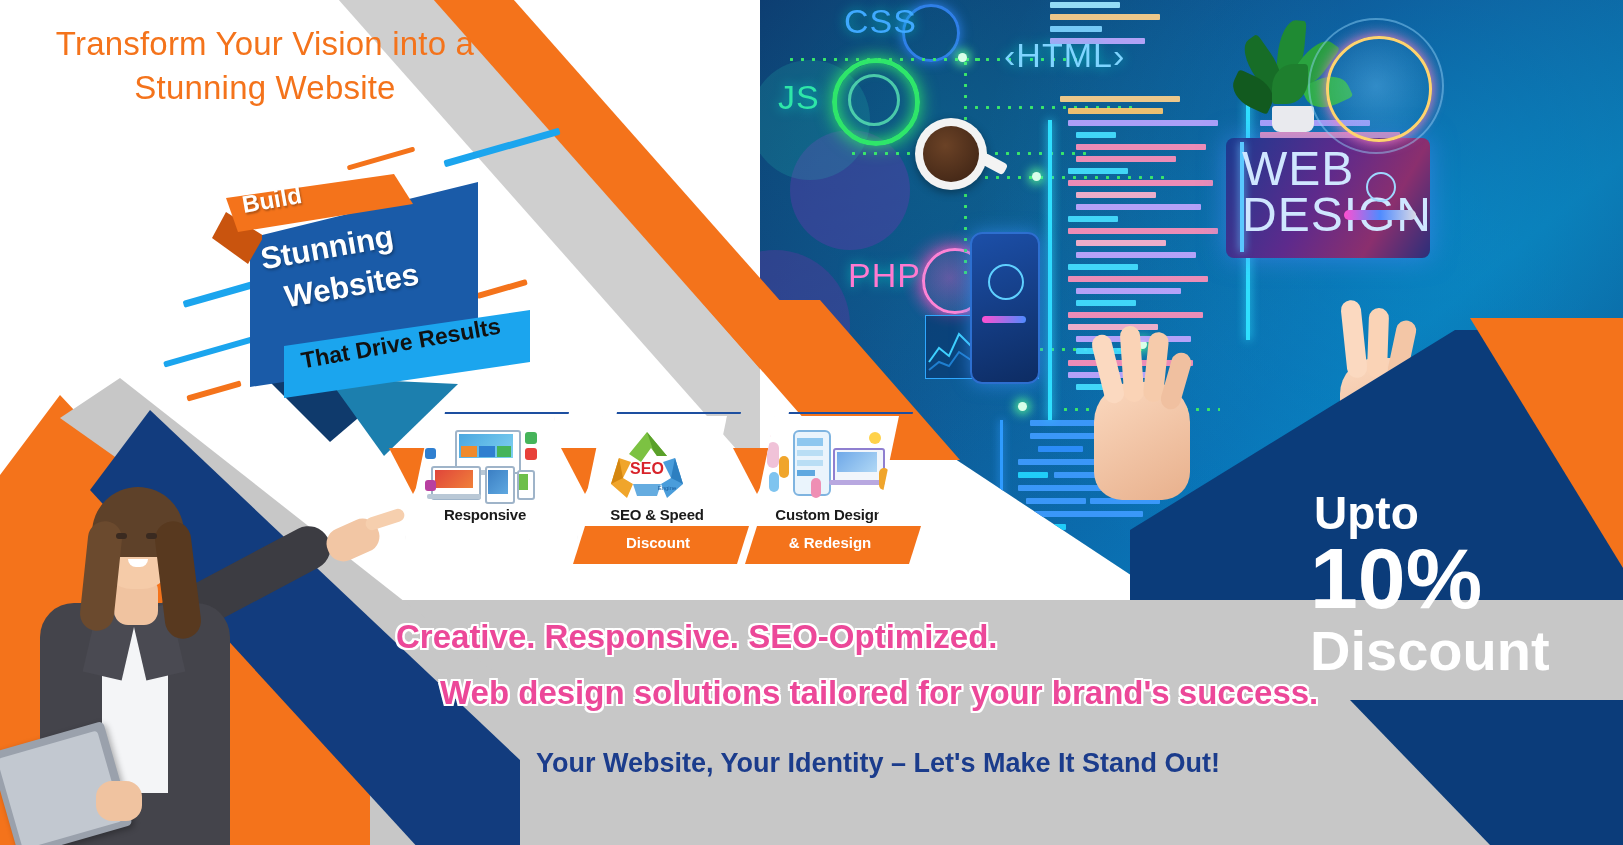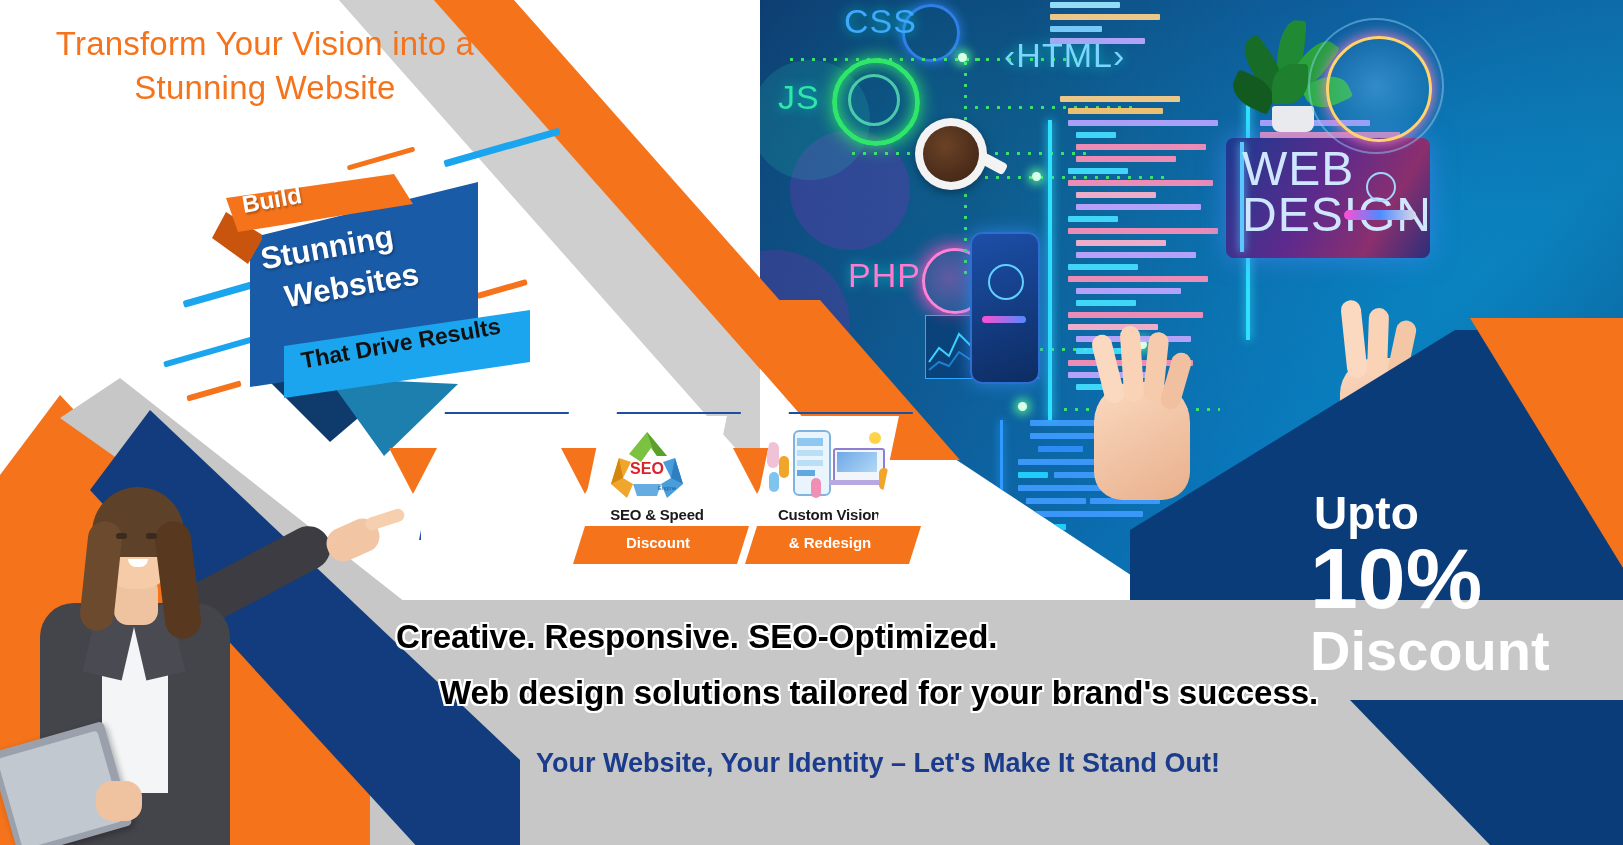--- a/index.html
+++ b/index.html
@@ -188,21 +188,21 @@
   }
   .card-title{
     position:absolute;left:0;top:90px;width:150px;text-align:center;
     font-size:15px;font-weight:700;color:#1a1a1a;letter-spacing:-.2px;
     padding-left:10px;box-sizing:border-box;
   }
   .card-art{position:absolute;left:20px;top:12px;width:120px;height:74px;}
 
   
   .tag{
-    position:absolute;color:#000000;font-weight:700;white-space:nowrap;
+    position:absolute;color:#ec4899;font-weight:700;white-space:nowrap;
     text-shadow:
       -2px -2px 0 #fff,  2px -2px 0 #fff,
       -2px  2px 0 #fff,  2px  2px 0 #fff,
       0 -2px 0 #fff, 0 2px 0 #fff, -2px 0 0 #fff, 2px 0 0 #fff;
   }
   .tag1{left:396px;top:618px;font-size:33px;}
   .tag2{left:440px;top:674px;font-size:33px;}
   .tag3{left:536px;top:748px;font-size:27px;text-shadow:none;color:#1B3C8C;}
 
   
@@ -520,20 +520,42 @@
       <div class="rb-text rb-websites">Websites</div>
       <div class="rb-text rb-results">That Drive Results</div>
     </div>
   </div>
 
   <div class="cards">
 
     <div class="card" style="left:0px;">
       <div class="card-outline"></div>
       <div class="card-arrow"></div>
+      <div class="card-face">
+        <div class="card-art">
+          <div style="position:absolute;left:30px;top:2px;width:62px;height:40px;background:#fff;border:2px solid #9fb4c9;border-radius:3px;"></div>
+          <div style="position:absolute;left:34px;top:6px;width:54px;height:24px;background:linear-gradient(135deg,#4aa7e0,#7fd0f0);"></div>
+          <div style="position:absolute;left:36px;top:18px;width:16px;height:11px;background:#f08a2b;"></div>
+          <div style="position:absolute;left:54px;top:18px;width:16px;height:11px;background:#2f7fd0;"></div>
+          <div style="position:absolute;left:72px;top:18px;width:14px;height:11px;background:#46b45a;"></div>
+          <div style="position:absolute;left:26px;top:42px;width:62px;height:5px;background:#b9c8d6;border-radius:2px;"></div>
+          <div style="position:absolute;left:6px;top:38px;width:46px;height:30px;background:#fff;border:2px solid #9fb4c9;border-radius:3px;"></div>
+          <div style="position:absolute;left:10px;top:42px;width:38px;height:18px;background:linear-gradient(135deg,#e0453a,#f0803a);"></div>
+          <div style="position:absolute;left:2px;top:66px;width:54px;height:5px;background:#b9c8d6;border-radius:2px;"></div>
+          <div style="position:absolute;left:60px;top:38px;width:26px;height:34px;background:#fff;border:2px solid #9fb4c9;border-radius:3px;"></div>
+          <div style="position:absolute;left:63px;top:42px;width:20px;height:24px;background:linear-gradient(135deg,#3b7fc4,#5fa8e0);"></div>
+          <div style="position:absolute;left:92px;top:42px;width:14px;height:26px;background:#fff;border:2px solid #9fb4c9;border-radius:3px;"></div>
+          <div style="position:absolute;left:94px;top:46px;width:9px;height:16px;background:#6dbf4a;"></div>
+          <div style="position:absolute;left:100px;top:4px;width:12px;height:12px;background:#46b45a;border-radius:3px;"></div>
+          <div style="position:absolute;left:100px;top:20px;width:12px;height:12px;background:#e8413a;border-radius:3px;"></div>
+          <div style="position:absolute;left:0px;top:20px;width:11px;height:11px;background:#2f7fd0;border-radius:3px;"></div>
+          <div style="position:absolute;left:0px;top:52px;width:11px;height:11px;background:#b83fa0;border-radius:3px;"></div>
+        </div>
+        <div class="card-title">Responsive</div>
+      </div>
     </div>
 
     <div class="card" style="left:172px;">
       <div class="card-outline"></div>
       <div class="card-arrow"></div>
       <div class="card-face">
         <div class="card-art" style="left:28px;width:84px;">
           <svg width="84" height="74" viewBox="0 0 84 74">
             <path d="M42 4 L62 28 L52 28 L46 20 L36 34 L24 26 Z" fill="#7cc242"></path>
             <path d="M42 4 L62 28 L52 28 L48 22 Z" fill="#5aa02a"></path>
@@ -567,21 +589,21 @@
           <div style="position:absolute;left:74px;top:24px;width:40px;height:20px;background:linear-gradient(135deg,#6fa8e8,#b0d8f5);"></div>
           <div style="position:absolute;left:66px;top:52px;width:56px;height:5px;background:#b8a8e0;border-radius:2px;"></div>
           <div style="position:absolute;left:4px;top:14px;width:12px;height:26px;background:#f0c2d8;border-radius:6px;"></div>
           <div style="position:absolute;left:16px;top:28px;width:10px;height:22px;background:#f0a52b;border-radius:5px;"></div>
           <div style="position:absolute;left:6px;top:44px;width:10px;height:20px;background:#7fc4ef;border-radius:5px;"></div>
           <div style="position:absolute;left:48px;top:50px;width:10px;height:20px;background:#ef8fb4;border-radius:5px;"></div>
           <div style="position:absolute;left:106px;top:4px;width:12px;height:12px;background:#ffd24a;border-radius:50%;"></div>
           <div style="position:absolute;left:116px;top:40px;width:10px;height:22px;background:#f0a52b;border-radius:5px;"></div>
           <div style="position:absolute;left:0px;top:2px;width:8px;height:8px;background:#ef8fb4;border-radius:50%;"></div>
         </div>
-        <div class="card-title">Custom Vision</div>
+        <div class="card-title">Custom Design</div>
       </div>
       <div class="card-banner">
         <span>&amp; Redesign</span>
       </div>
     </div>
   </div>
 
   <div class="tag tag1">Creative. Responsive. SEO-Optimized.</div>
   <div class="tag tag3">Your Website, Your Identity – Let's Make It Stand Out!</div>
   <div class="tag tag2">Web design solutions tailored for your brand's success.</div>

